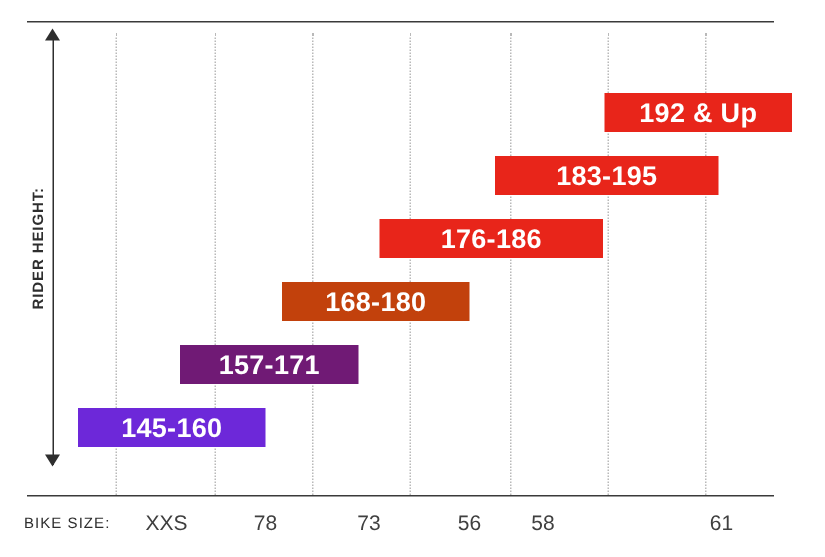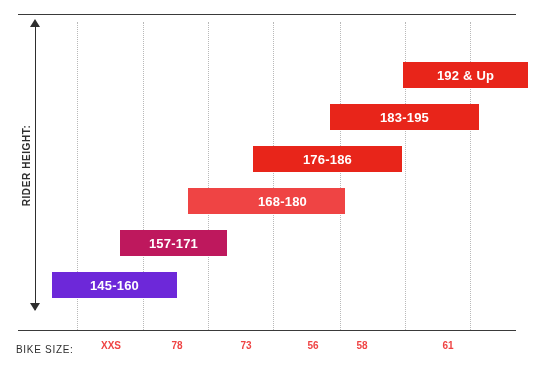--- a/index.html
+++ b/index.html
@@ -92,21 +92,21 @@
   .bar {
     position: absolute;
     height: 26px;
     background: #e8251a;
     display: flex;
     align-items: center;
     justify-content: center;
   }
   .bar-label {
     color: #ffffff;
-    font-size: 13px;
+    font-size: 18px;
     font-weight: 700;
     letter-spacing: 0.2px;
     white-space: nowrap;
   }
 
   
   .xaxis-title {
     position: absolute;
     left: 16px;
     top: 344px;
@@ -114,23 +114,23 @@
     font-weight: 400;
     letter-spacing: 0.7px;
     color: #2e2e2e;
     white-space: nowrap;
   }
   .xtick {
     position: absolute;
     top: 340px;
     width: 80px;
     text-align: center;
-    font-size: 10px;
-    font-weight: 700;
-    color: #ef4444;
+    font-size: 14px;
+    font-weight: 400;
+    color: #404040;
     white-space: nowrap;
   }
 </style>
 </head>
 <body>
 
 <div id="chart-root">
 
   <div class="rule-top"></div>
 
@@ -146,24 +146,24 @@
 
   <div class="yaxis"></div>
   <div class="yaxis-head up"></div>
   <div class="yaxis-head down"></div>
   <div class="yaxis-label">RIDER HEIGHT:</div>
 
   <div id="bars">
       <div class="bar" style="left: 52px; top: 272px; width: 125px; background: #6d28d9;">
         <span class="bar-label">145-160</span>
       </div>
-      <div class="bar" style="left: 120px; top: 230px; width: 107px; background: #be185d;">
+      <div class="bar" style="left: 120px; top: 230px; width: 119px; background: #701a75;">
         <span class="bar-label">157-171</span>
       </div>
-      <div class="bar" style="left: 188px; top: 188px; width: 125px; background: #ef4444; padding-left: 32px;">
+      <div class="bar" style="left: 188px; top: 188px; width: 125px; background: #c2410c;">
         <span class="bar-label">168-180</span>
       </div>
       <div class="bar" style="left: 253px; top: 146px; width: 149px; background: rgb(232, 37, 26);">
         <span class="bar-label">176-186</span>
       </div>
       <div class="bar" style="left: 330px; top: 104px; width: 149px; background: rgb(232, 37, 26);">
         <span class="bar-label">183-195</span>
       </div>
       <div class="bar" style="left: 403px; top: 62px; width: 125px; background: rgb(232, 37, 26);">
         <span class="bar-label">192 &amp; Up</span>
@@ -172,16 +172,16 @@
 
   <div class="rule-baseline"></div>
 
   <div class="xaxis-title">BIKE SIZE:</div>
   <div id="xticks">
       <div class="xtick" style="left: 71px;">XXS</div>
       <div class="xtick" style="left: 137px;">78</div>
       <div class="xtick" style="left: 206px;">73</div>
       <div class="xtick" style="left: 273px;">56</div>
       <div class="xtick" style="left: 322px;">58</div>
-      <div class="xtick" style="left: 408px; text-align: center;">61</div>
+      <div class="xtick" style="left: 441px; text-align: center;">61</div>
     </div>
 
 </div>
 
 </body></html>

